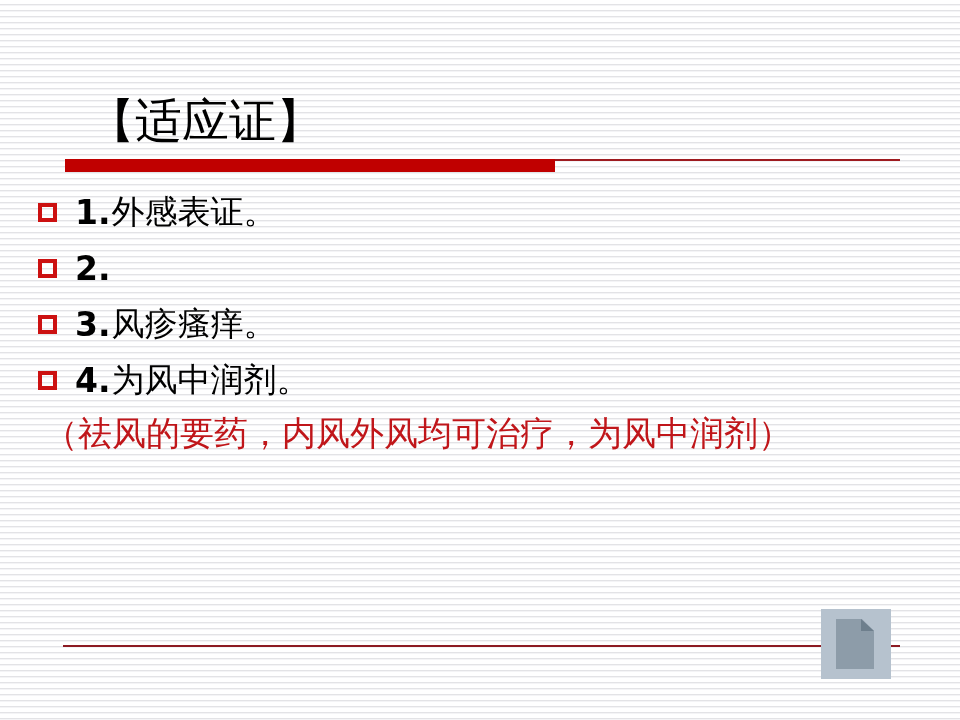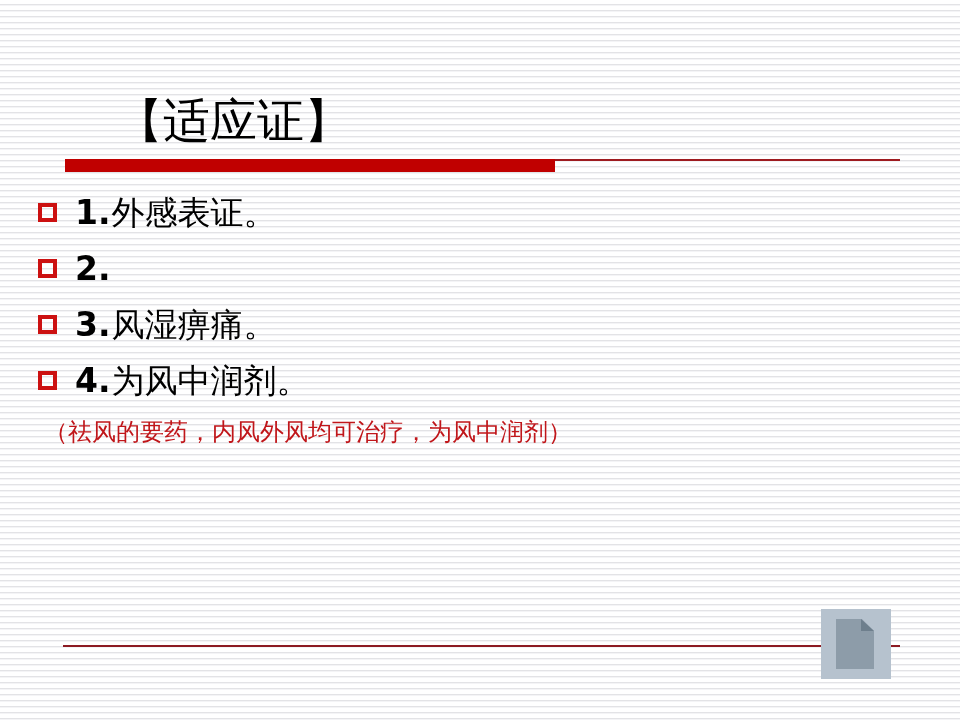--- a/index.html
+++ b/index.html
@@ -29,21 +29,20 @@
   #title {
     position: absolute;
     left: 88px;
     top: 93px;
     font-family: "DejaVu Serif", "Liberation Serif", serif;
     font-size: 47px;
     line-height: 56px;
     color: #000000;
     letter-spacing: 0px;
     white-space: nowrap;
-    margin-left: 28px;
   }
 
   
   #title-rule {
     position: absolute;
     left: 65px;
     top: 156px;
     width: 840px;
     height: 16px;
   }
@@ -88,35 +87,35 @@
   }
   .bullet-num {
     font-family: "DejaVu Sans", "Liberation Sans", sans-serif;
     font-weight: bold;
     font-size: 33px;
     color: #000000;
     line-height: 1;
     margin-right: 1px;
   }
   .bullet-text {
-    font-family: Liberation Sans, sans-serif;
+    font-family: Liberation Serif, serif;
     font-size: 33px;
     color: #000000;
     line-height: 1;
     white-space: nowrap;
   }
 
   
   #note {
     position: absolute;
     left: 44px;
     top: 412px;
     width: 900px;
-    font-family: Liberation Mono, monospace;
-    font-size: 24px;
+    font-family: Liberation Serif, serif;
+    font-size: 34px;
     line-height: 44px;
     color: #C0161A;
     white-space: nowrap;
   }
 
   
   #footer-rule {
     position: absolute;
     left: 63px;
     top: 645px;
@@ -173,21 +172,21 @@
     </div>
 
     <div class="bullet-row">
       <span class="bullet-marker"></span>
       <span class="bullet-num">2.</span>
     </div>
 
     <div class="bullet-row">
       <span class="bullet-marker"></span>
       <span class="bullet-num">3.</span>
-      <span class="bullet-text">风湿痹痛。</span>
+      <span class="bullet-text">风疹瘙痒。</span>
     </div>
 
     <div class="bullet-row">
       <span class="bullet-marker"></span>
       <span class="bullet-num">4.</span>
       <span class="bullet-text">为风中润剂。</span>
     </div>
 
   </div>
 

